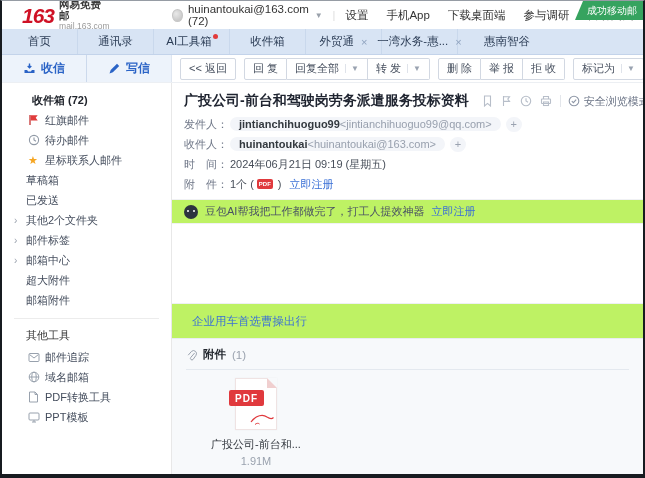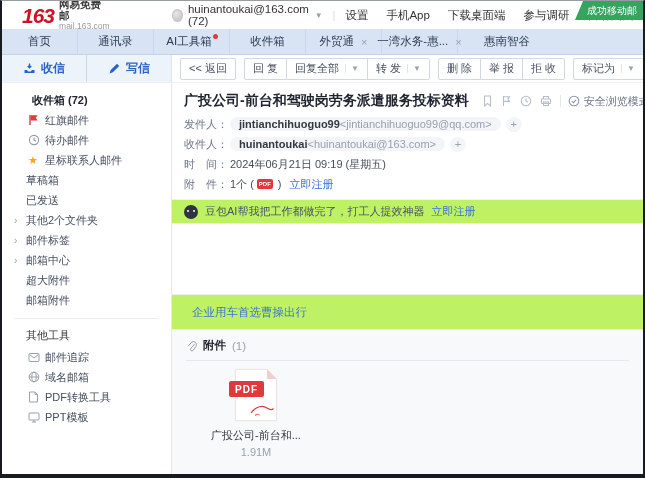--- a/index.html
+++ b/index.html
@@ -74,21 +74,21 @@
   .plus{ background:#f3f5f9; border-radius:8px; width:16px; height:15px; display:inline-flex; align-items:center; justify-content:center; color:#9aa2b0; margin-left:5px; font-size:11px; cursor:pointer; }
   .mval{ color:#474e59; margin-left:2px; }
   .pdf-mini{ display:inline-block; background:#e0393d; color:#fff; font-size:6px; font-weight:bold; line-height:10px; padding:0 2px; border-radius:2px; margin:0 3px; }
   a.lnk{ color:#3a70d6; text-decoration:none; cursor:pointer; }
   .viewatt{ margin-left:8px; }
   .ad{ margin-top:5px; border-top:1px solid #f0f1f4; border-bottom:1px solid #f0f1f4; background:#bef264; padding:4px 12px; display:flex; align-items:center; gap:7px; font-size:11px; color:#4a5264; white-space:nowrap; }
   .ad-avatar{ width:14px; height:14px; border-radius:50%; background:#2d333f; position:relative; flex:none; }
   .ad-avatar:before{ content:""; position:absolute; left:3px; top:5px; width:2px; height:2px; border-radius:50%; background:#fff; box-shadow:6px 0 0 #fff; }
   .bodyblank{ height:128px; background:#fff; }
   .footer-row{ border-top:1px solid #eef0f3; padding:10px 20px 9px 20px; font-size:11.5px; background:#bef264; }
-  .attach-panel{ flex:1; background:#f7f9fb; border-top:1px solid #e8ecf1; padding:8px 14px 16px 14px; }
+  .attach-panel{ flex:1; background:#f7f9fb; border-top:1px solid #e8ecf1; padding:8px 14px 7px 14px; }
   .ap-head{ display:flex; align-items:center; gap:6px; font-size:11.5px; color:#23282f; }
   .ap-head b{ font-weight:bold; }
   .ap-count{ color:#9aa2ae; font-weight:normal; }
   .ap-sep{ border-top:1px solid #e4e9ef; margin:7px 0 8px 0; }
   .file-card{ width:116px; margin-left:12px; display:flex; flex-direction:column; align-items:center; cursor:pointer; }
   .pdf-sheet{ position:relative; width:42px; height:52px; background:#fff; border:1px solid #efe3e3; box-shadow:0 0 2px rgba(0,0,0,0.04); margin-bottom:7px; }
   .fold{ position:absolute; top:-1px; right:-1px; width:0; height:0; border-top:10px solid #f7f9fb; border-left:10px solid #f0cfcf; }
   .pdf-label{ position:absolute; left:-7px; top:11px; background:#e0393d; color:#fff; font-size:10px; font-weight:bold; letter-spacing:1px; padding:3px 6px 2px 6px; border-radius:2px; }
   .swoosh{ position:absolute; right:1px; bottom:3px; }
   .file-name{ font-size:11px; color:#33383f; max-width:116px; overflow:hidden; white-space:nowrap; }

